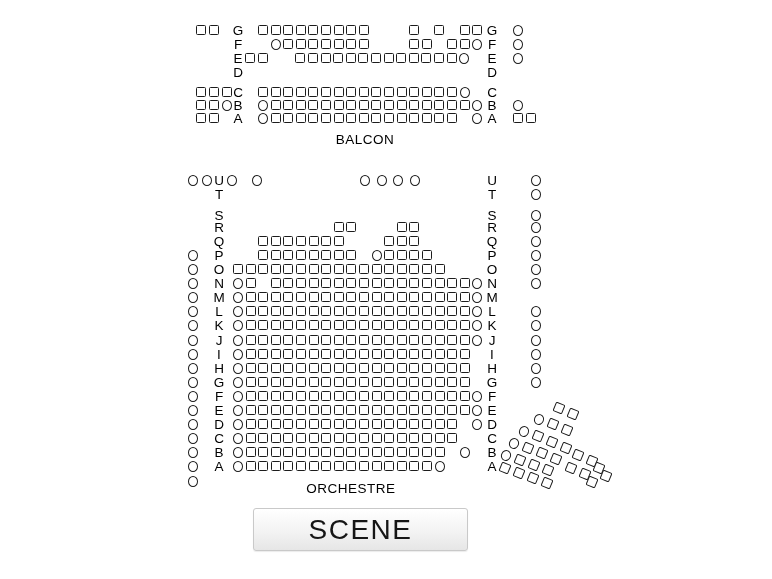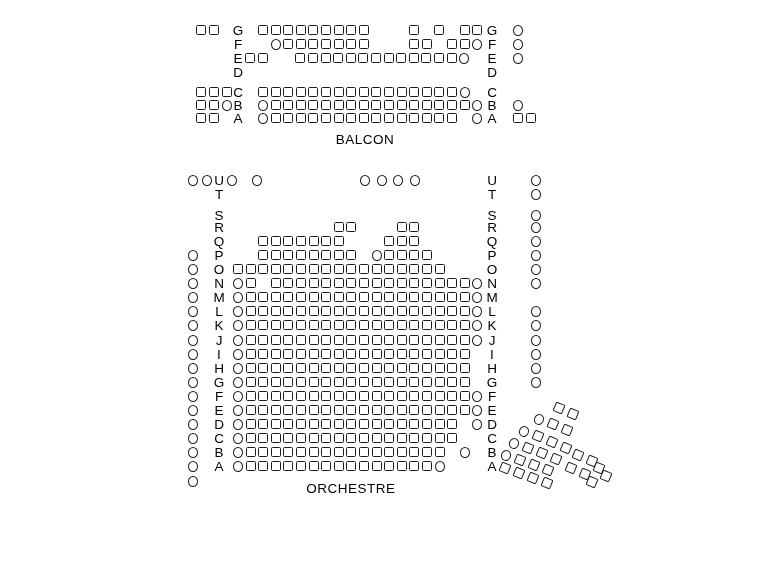--- a/index.html
+++ b/index.html
@@ -565,13 +565,16 @@
       <div class="seat square" style="left: 528px; top: 473px; transform: rotate(22deg);"></div>
       <div class="seat square" style="left: 542px; top: 478px; transform: rotate(22deg);"></div>
       <div class="seat square" style="left: 573px; top: 450px; transform: rotate(22deg);"></div>
       <div class="seat square" style="left: 587px; top: 456px; transform: rotate(22deg);"></div>
       <div class="seat square" style="left: 566px; top: 463px; transform: rotate(22deg);"></div>
       <div class="seat square" style="left: 580px; top: 469px; transform: rotate(22deg);"></div>
       <div class="seat square" style="left: 594px; top: 463px; transform: rotate(22deg);"></div>
       <div class="seat square" style="left: 587px; top: 477px; transform: rotate(22deg);"></div>
       <div class="seat square" style="left: 601px; top: 471px; transform: rotate(22deg);"></div>
     </div>
+  <div id="stage" style="left: 253px; top: 508px; width: 213px; height: 41px;">
+    <span>SCENE</span>
+  </div>
 </div>
 
 </body></html>

